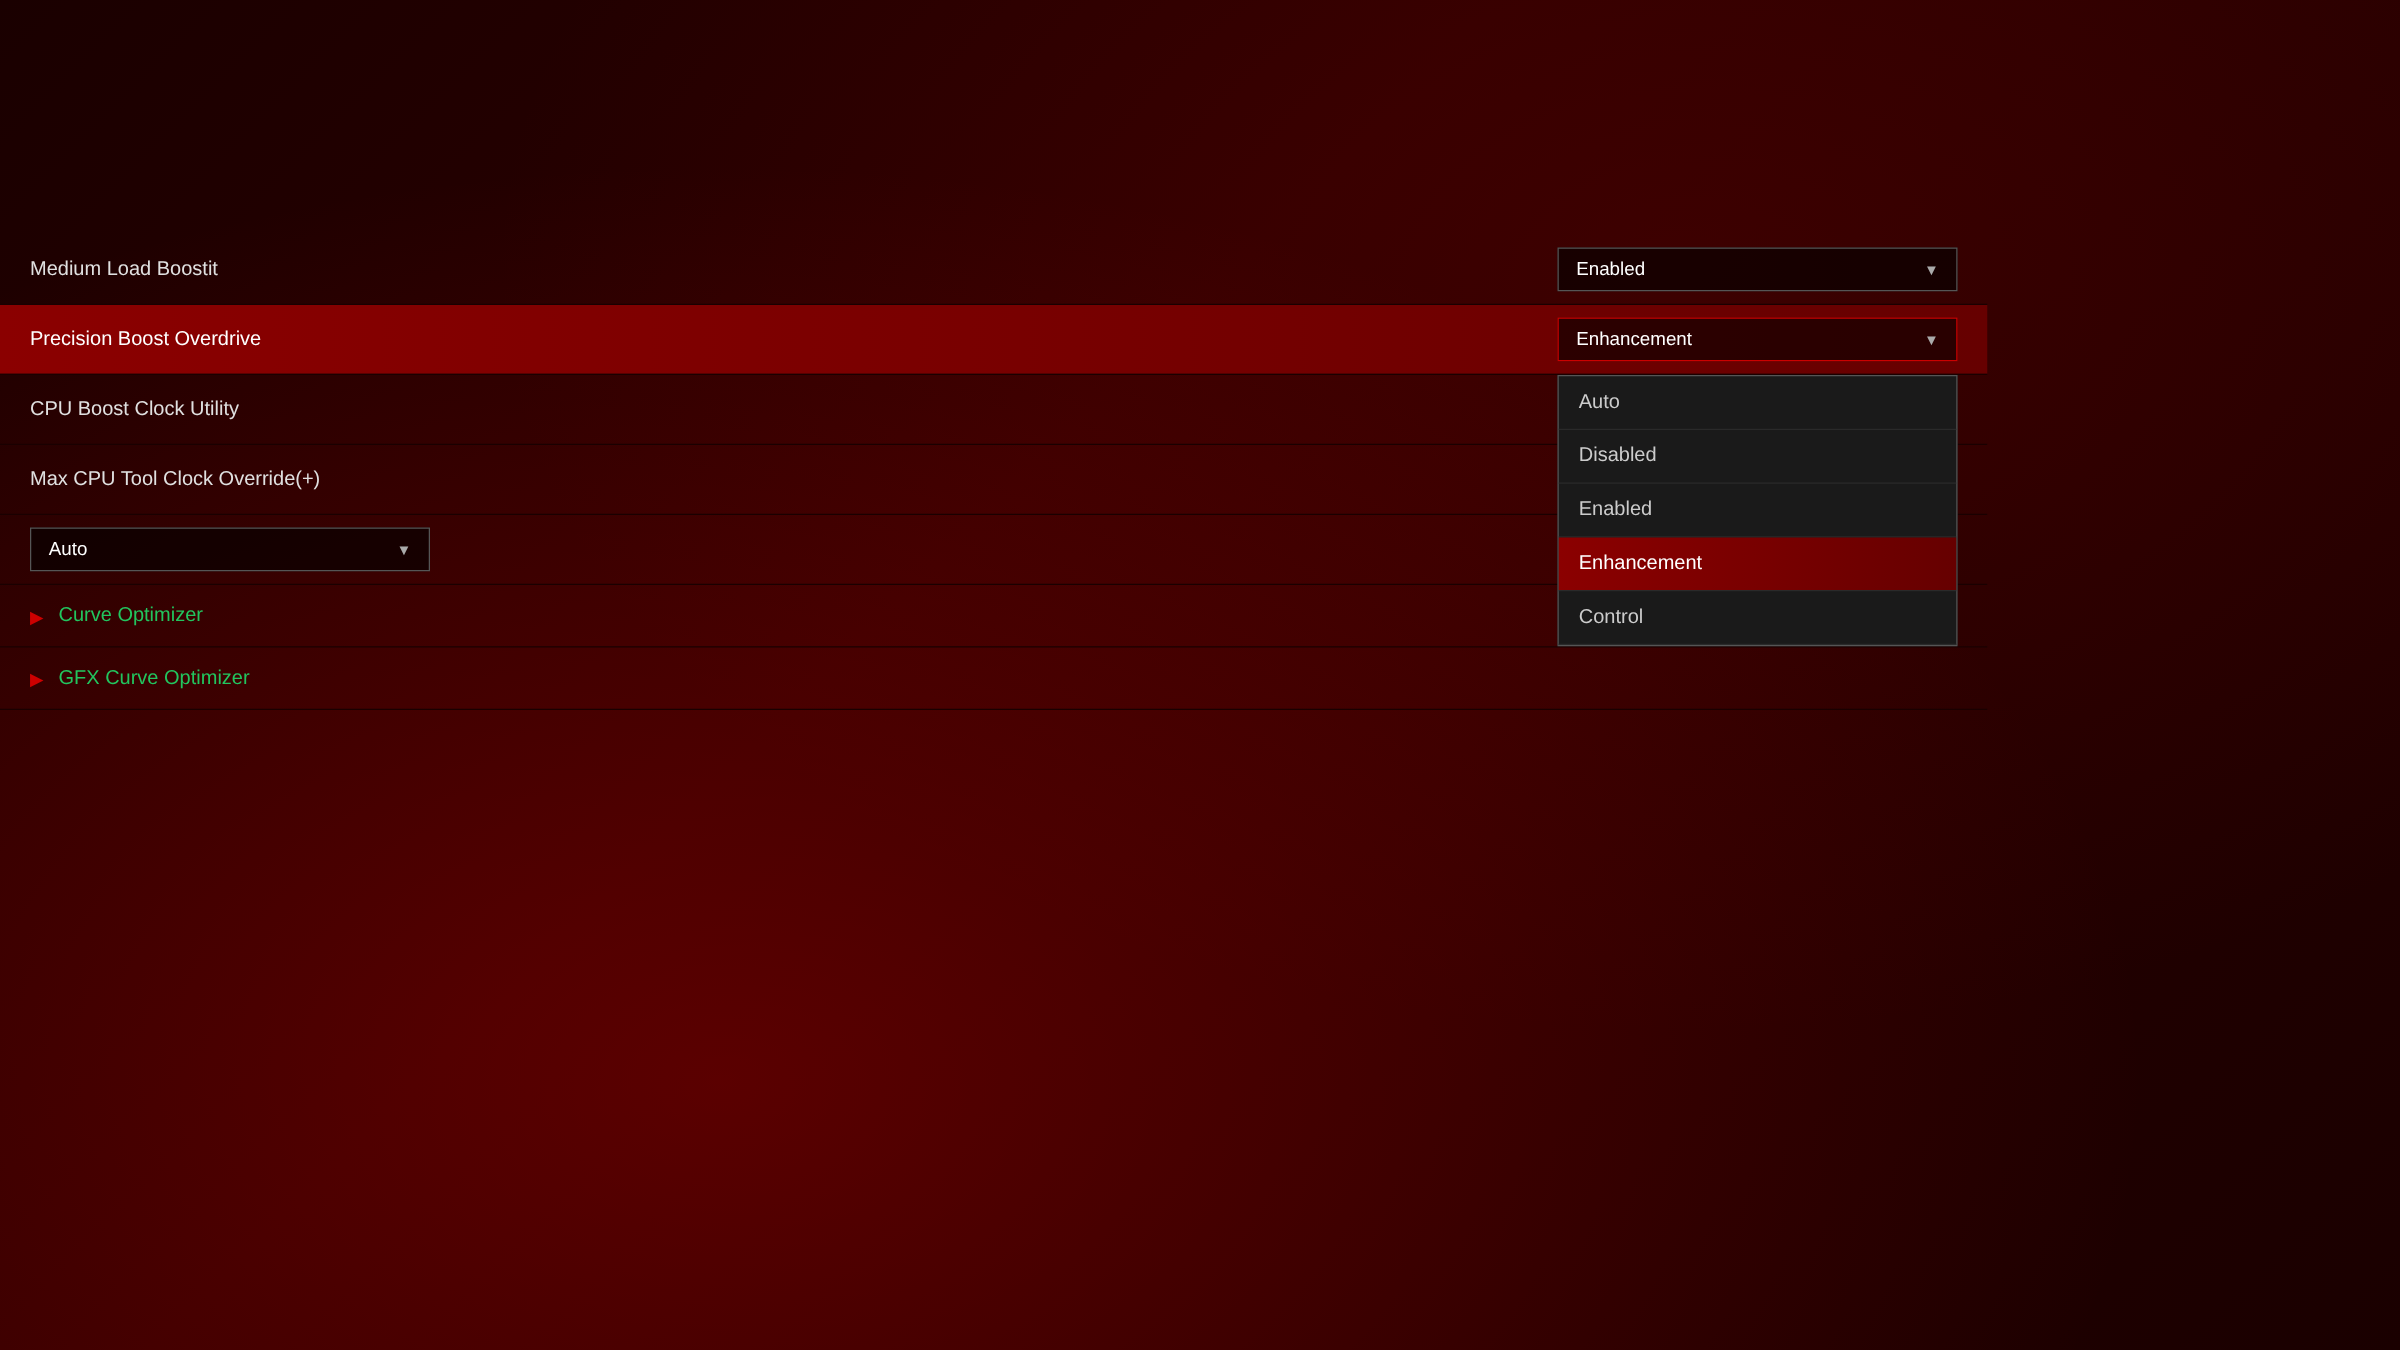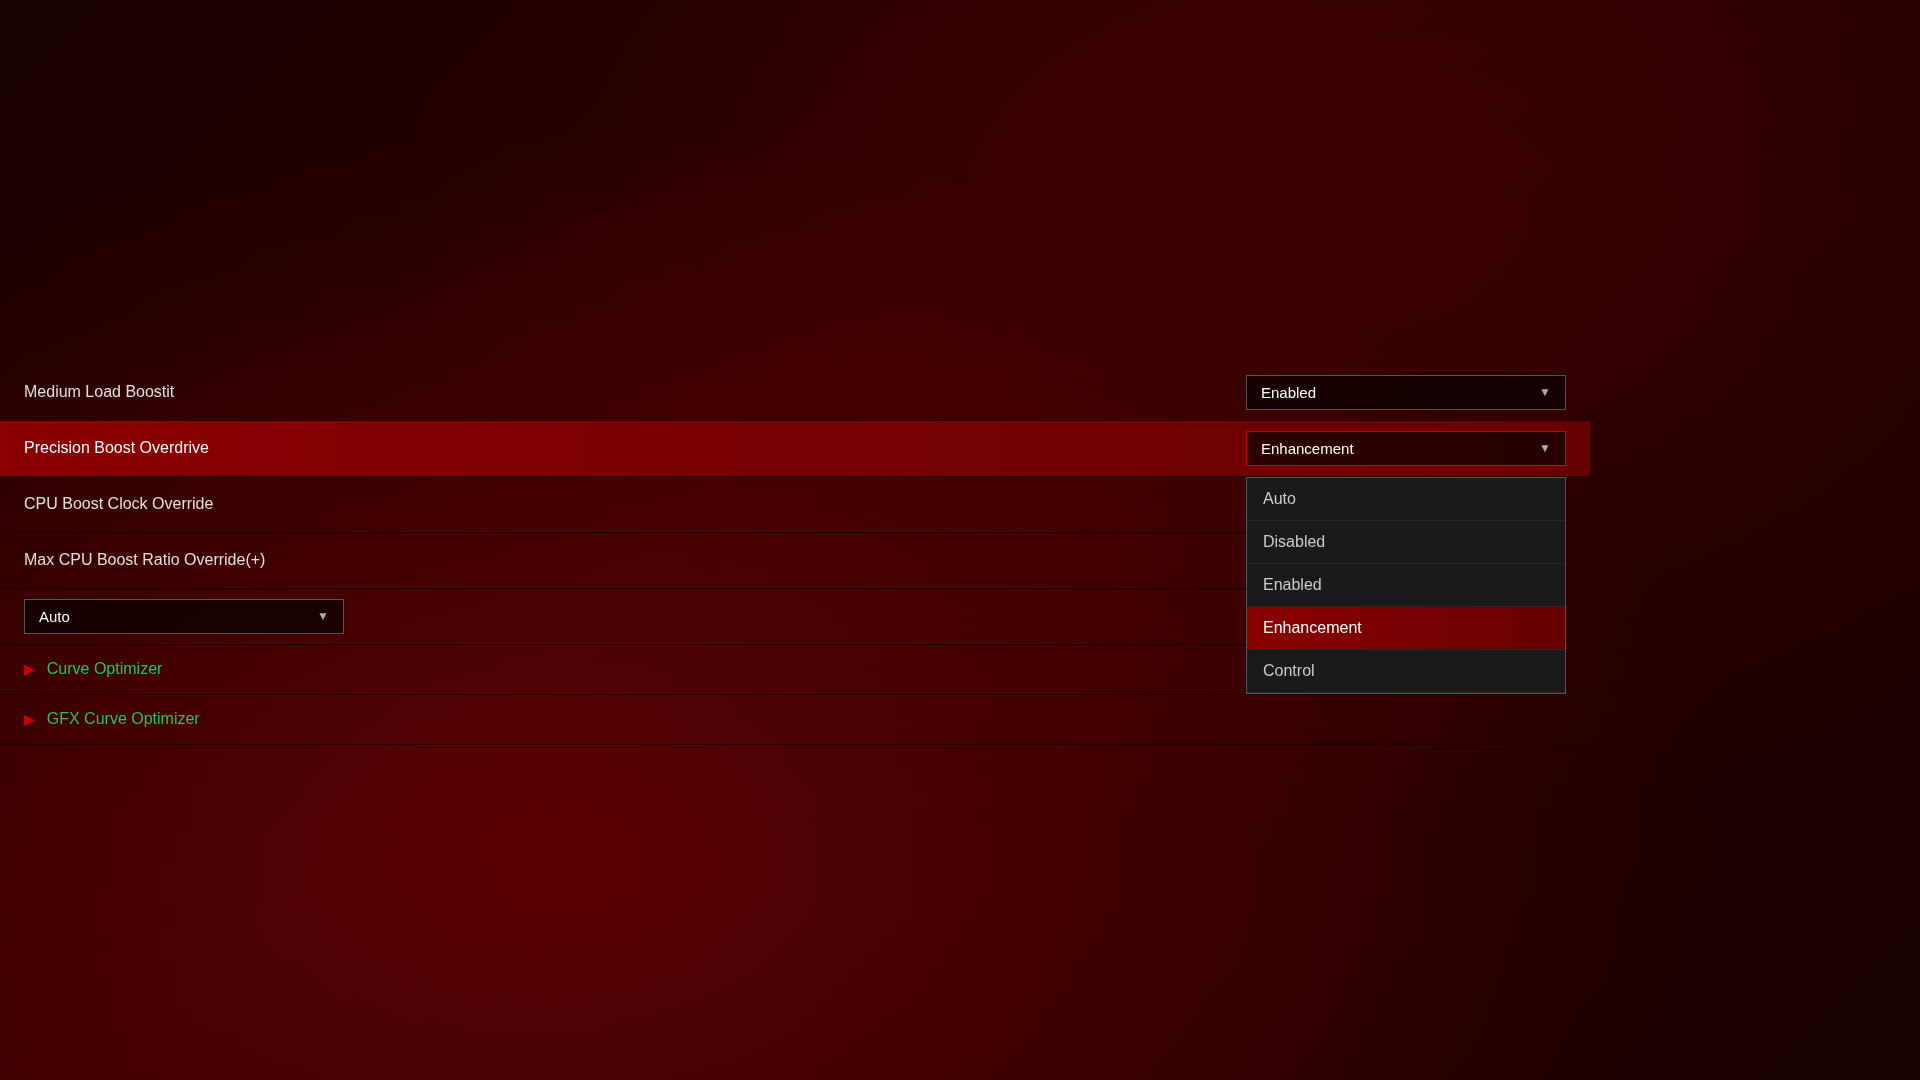--- a/index.html
+++ b/index.html
@@ -149,21 +149,20 @@
       color: #ff9900;
       border-bottom: 3px solid #ff9900;
       font-weight: 700;
     }
 
     
     .content-area {
       display: flex;
       flex: 1;
       overflow: hidden;
-      align-items: center;
     }
 
     
     .main-content {
       flex: 1;
       display: flex;
       flex-direction: column;
       background: rgba(10, 0, 0, 0.7);
       overflow: hidden;
     }
@@ -567,26 +566,26 @@
             <div class="dropdown-option">Auto</div>
             <div class="dropdown-option">Disabled</div>
             <div class="dropdown-option">Enabled</div>
             <div class="dropdown-option selected">Enhancement</div>
             <div class="dropdown-option">Control</div>
           </div>
         </div>
 
 
         <div class="setting-row">
-          <span class="setting-label">CPU Boost Clock Override</span>
+          <span class="setting-label">CPU Boost Clock Utility</span>
           <div class="setting-value"></div>
         </div>
 
         <div class="setting-row">
-          <span class="setting-label">Max CPU Boost Ratio Override(+)</span>
+          <span class="setting-label">Max CPU Tool Clock Override(+)</span>
           <div class="setting-value"></div>
         </div>
 
         <div class="setting-row">
           <div class="setting-value">
             <div class="dropdown-control">
               <span>Auto</span>
               <span class="dropdown-arrow">▼</span>
             </div>
           </div>

